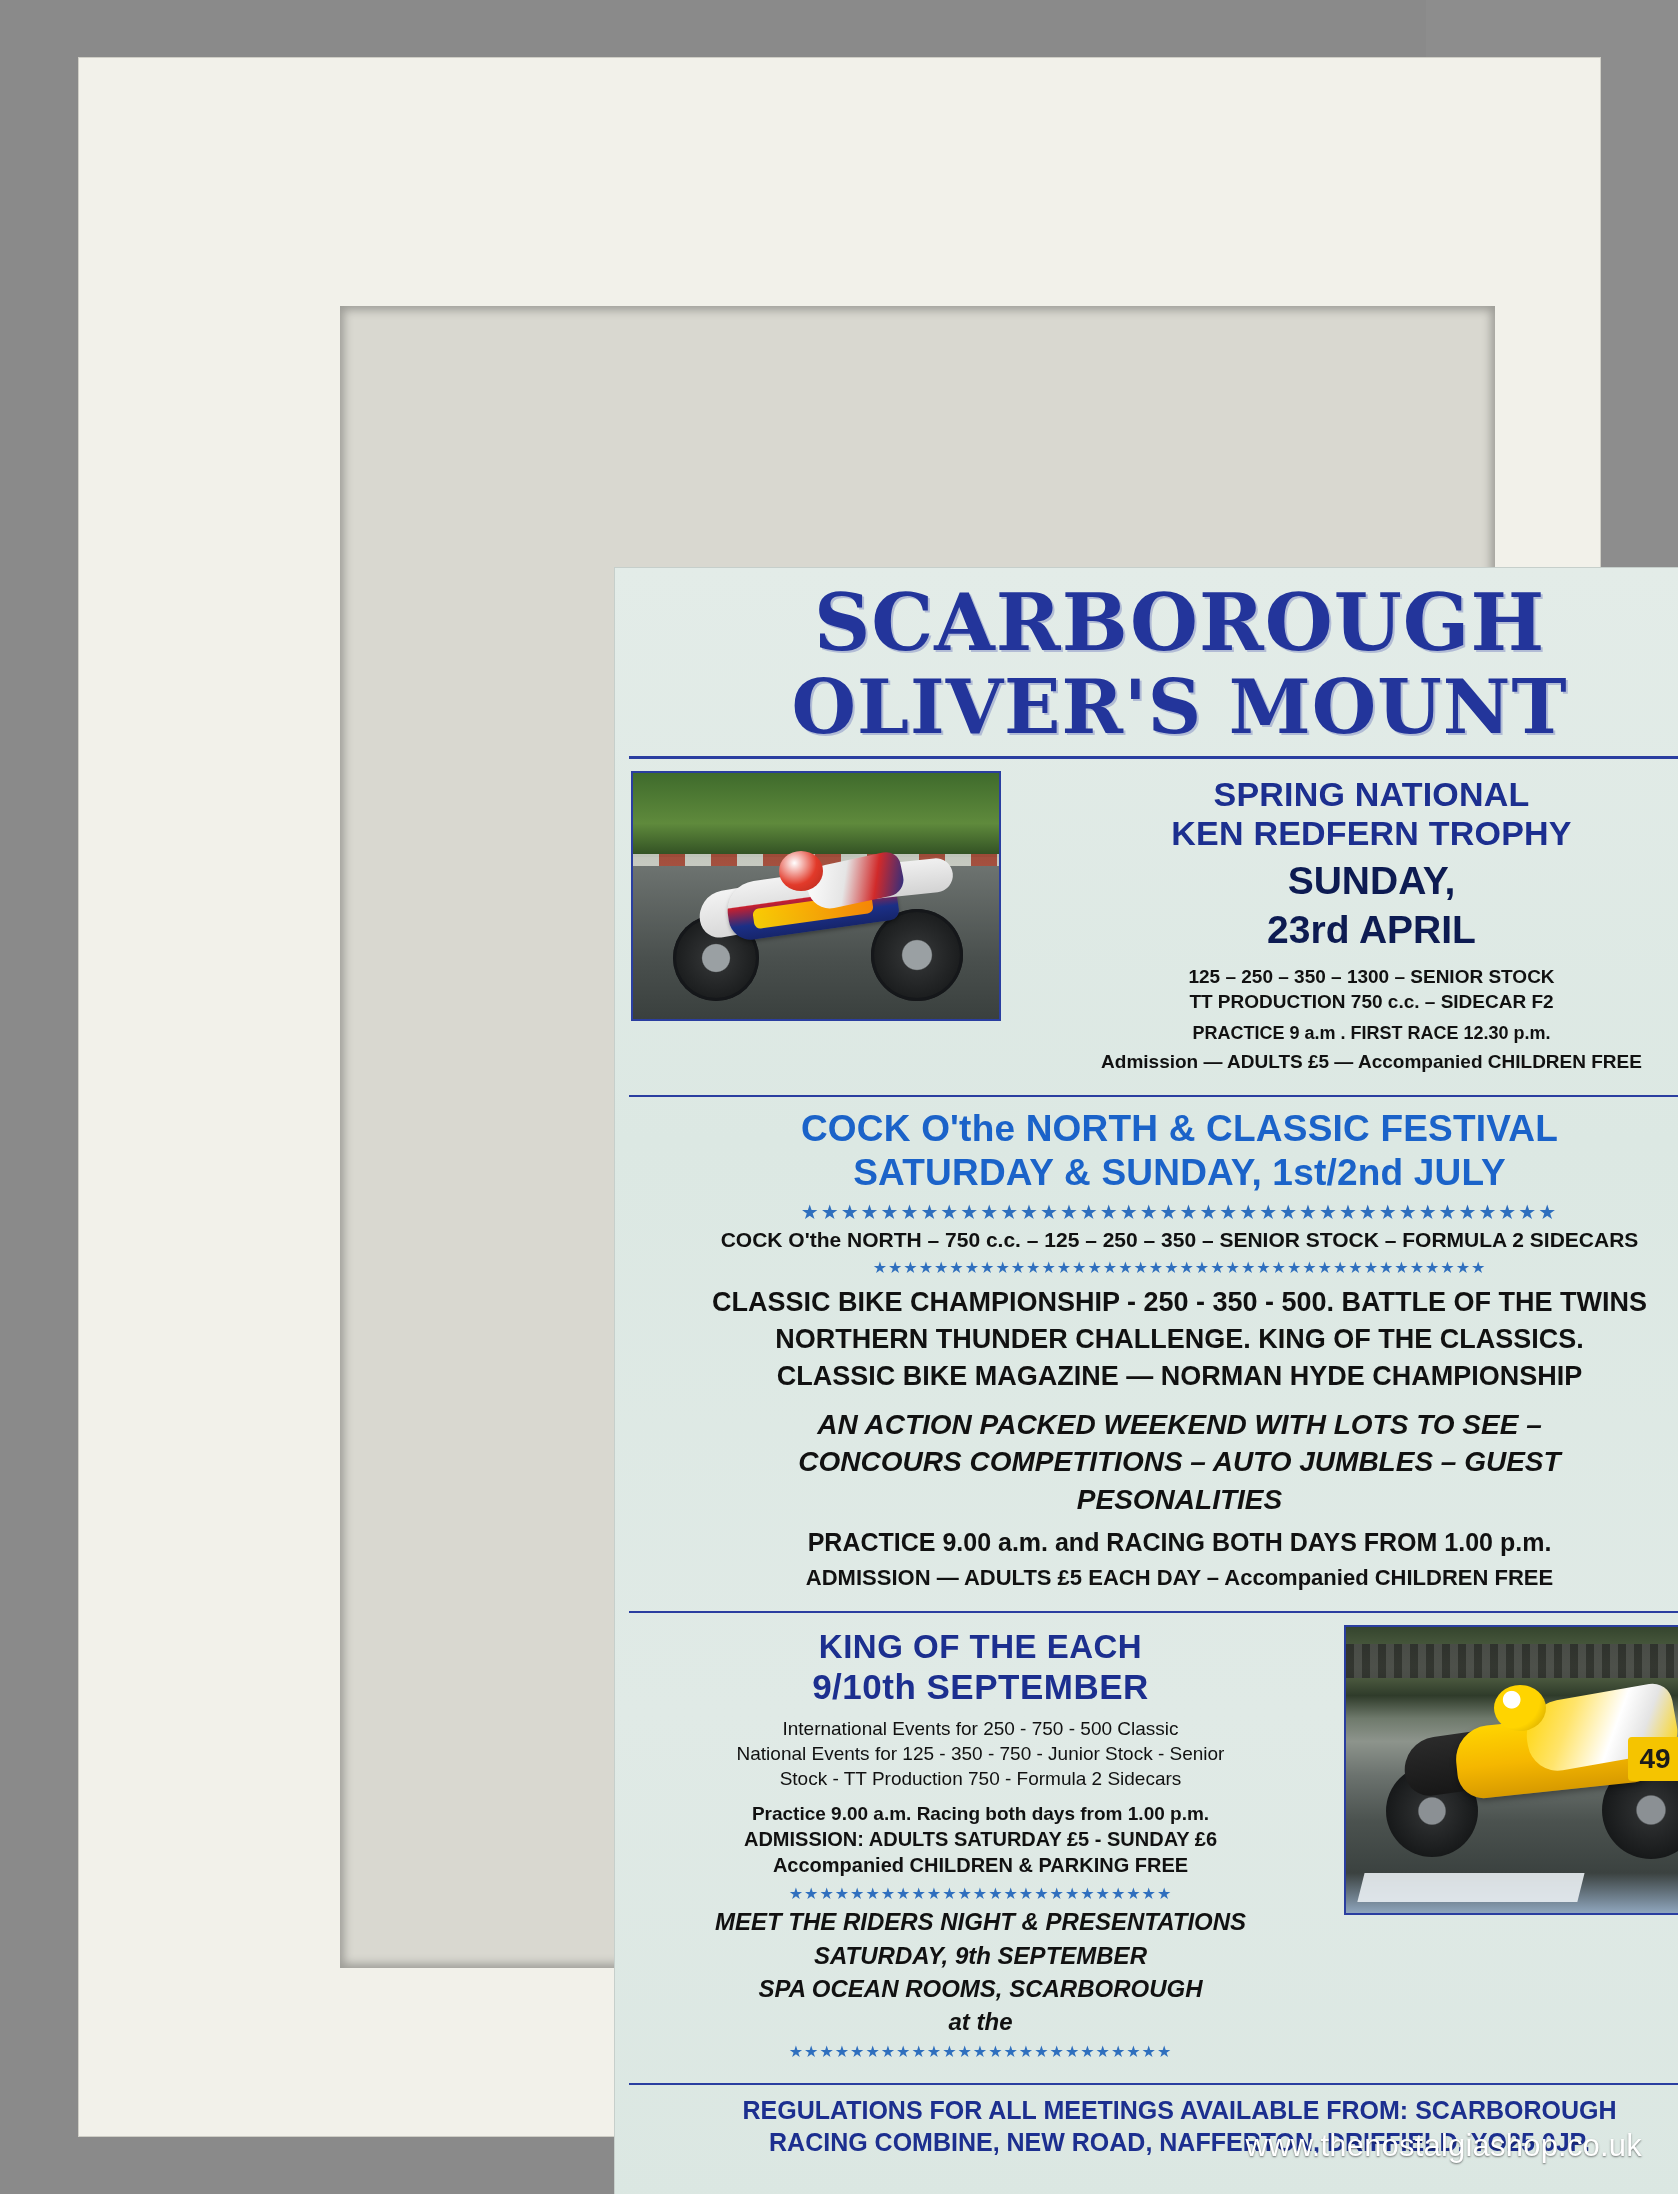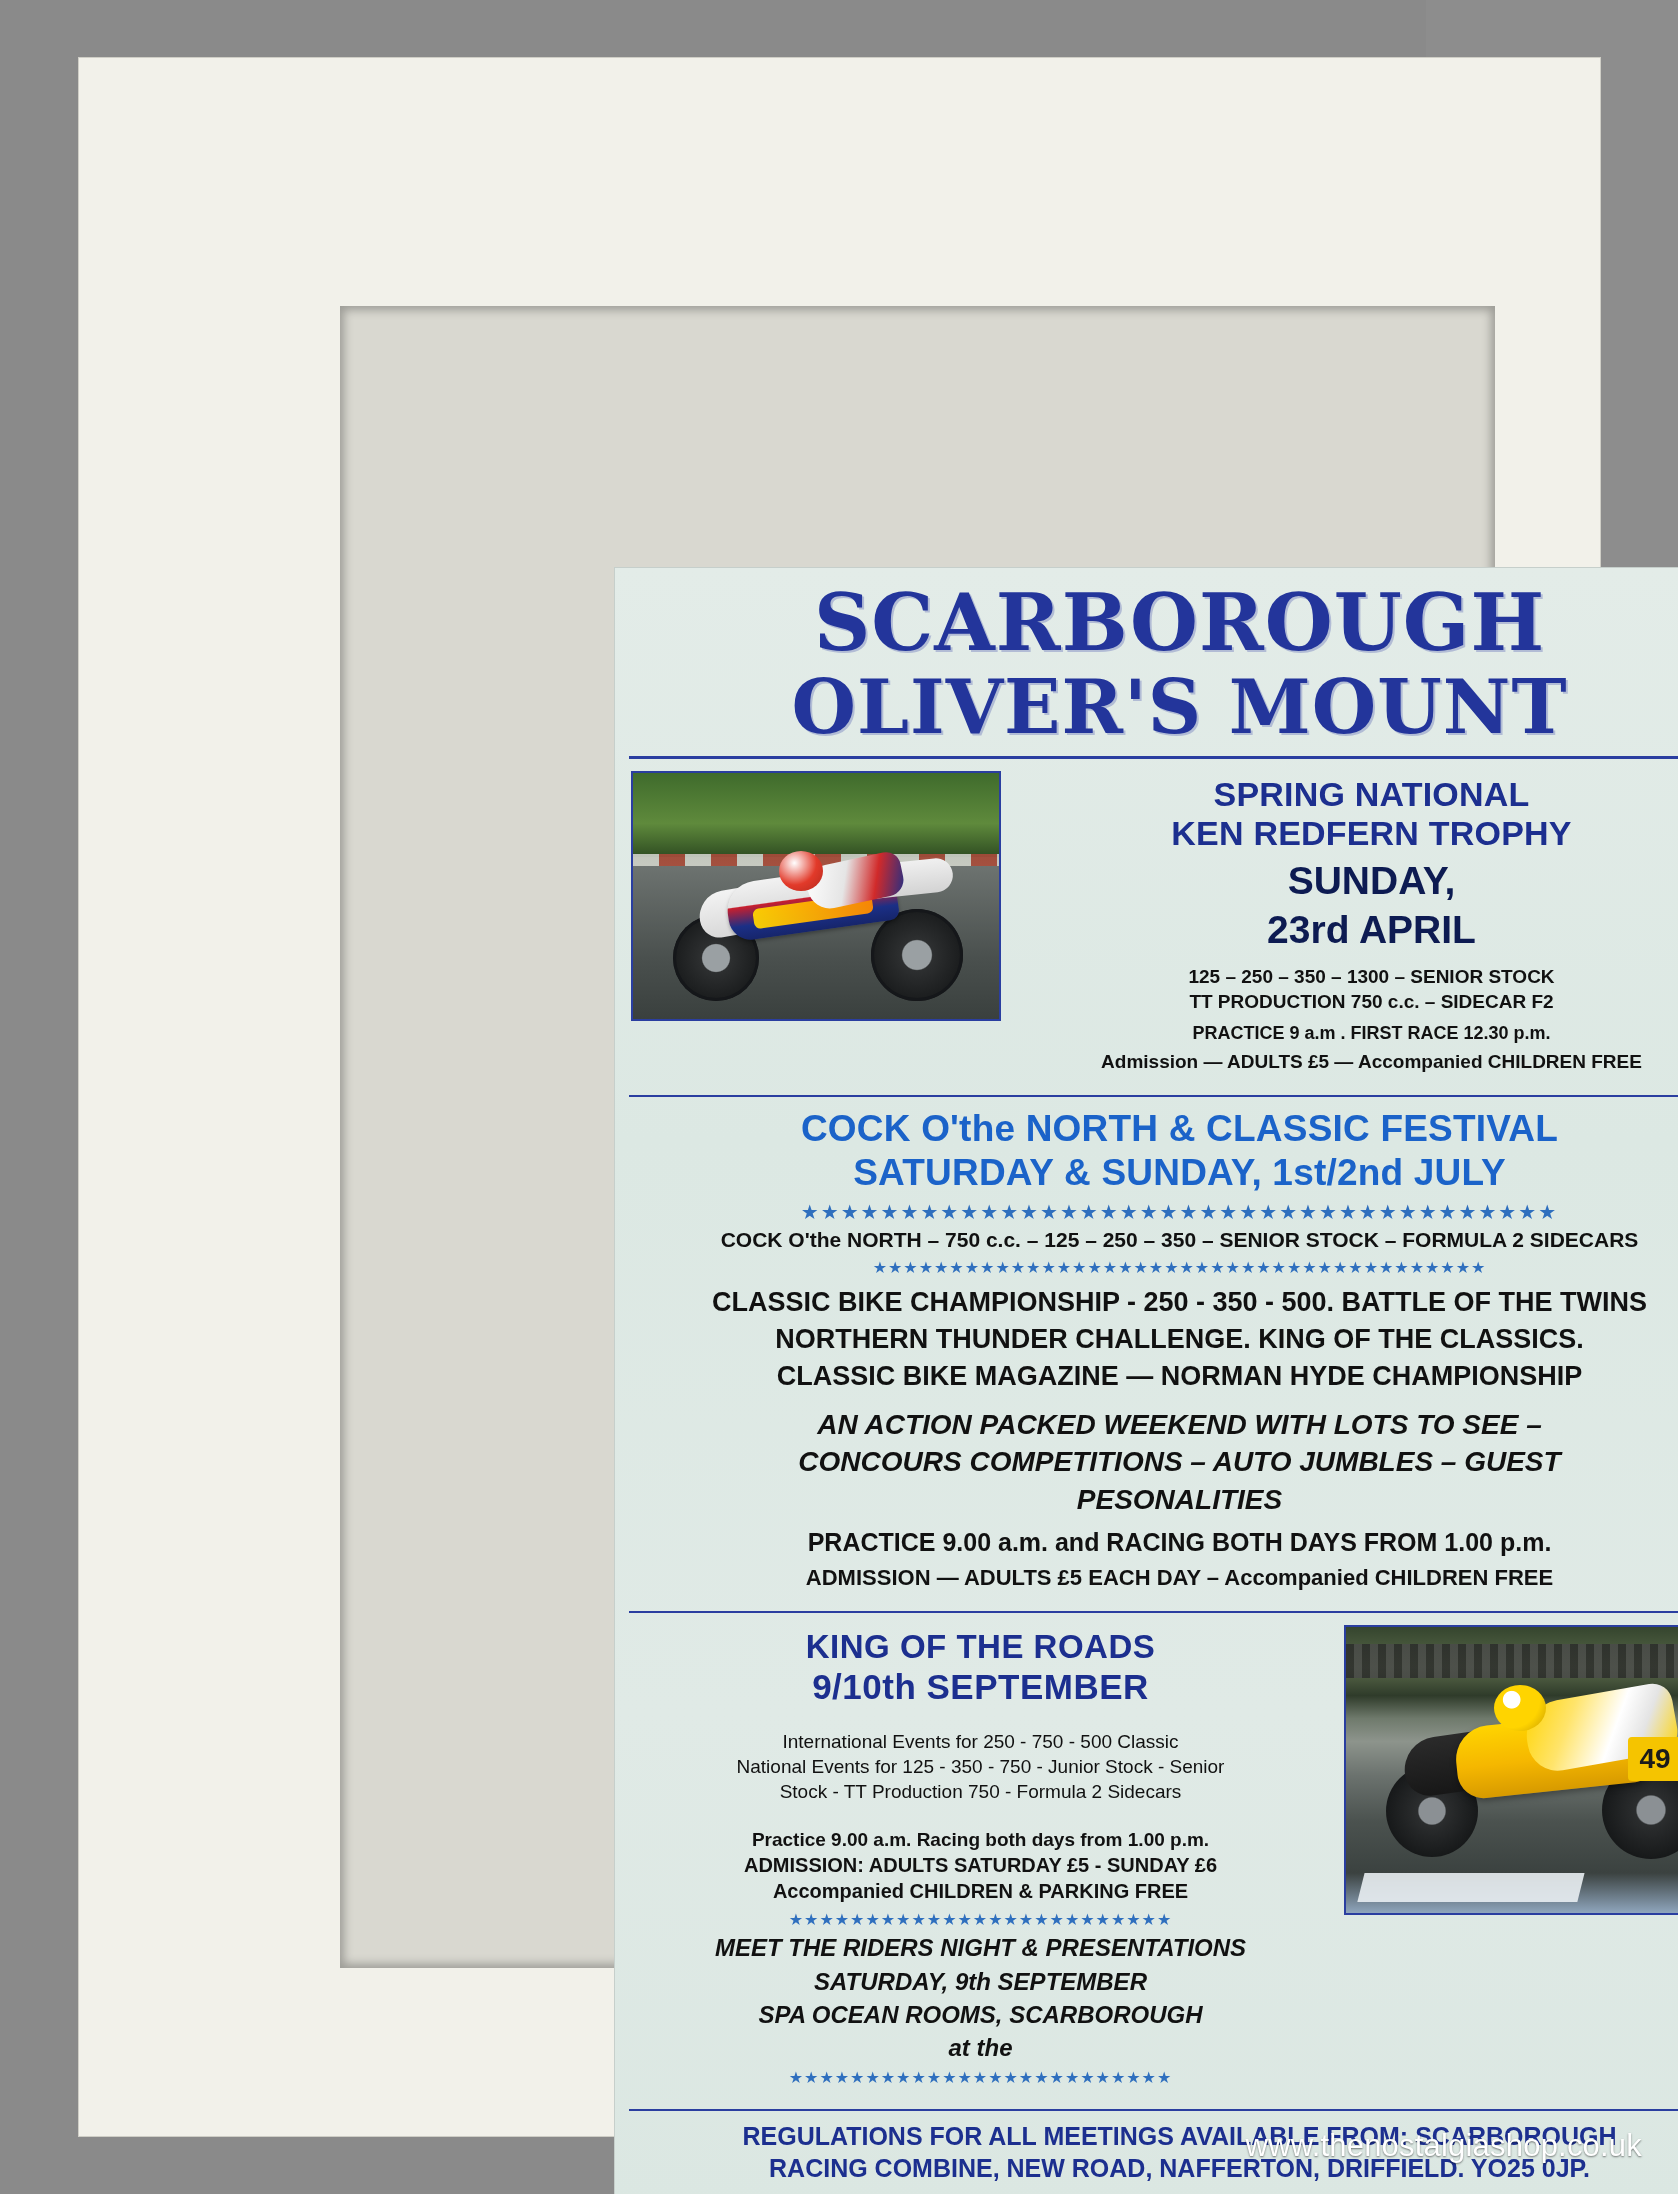--- a/index.html
+++ b/index.html
@@ -139,21 +139,21 @@
   .s2-italic { font-style: italic; font-weight:bold; font-size:28px; color:#111; line-height:1.28; margin-top:12px; }
   .s2-prac { font-weight:bold; font-size:25px; color:#111; margin-top:10px;}
   .s2-adm { font-weight:bold; font-size:22px; color:#111; margin-top:8px;}
 
   
   .sec3 { display:flex; padding: 12px 16px 6px 16px; gap: 14px; }
   .sec3-text { flex:1; text-align:center; }
   .s3-h1 { color:#1c2f8f; font-weight:bold; font-size:44px; line-height:1.0; letter-spacing:.5px;}
   .s3-h2 { color:#1c2f8f; font-weight:bold; font-size:33px; line-height:1.1; margin-top:4px; letter-spacing:.5px;}
   .s3-h3 { color:#1c2f8f; font-weight:bold; font-size:35px; line-height:1.05; margin-top:4px; letter-spacing:.5px;}
-  .s3-p { font-size:19px; color:#111; margin-top:23px; line-height:1.32;}
+  .s3-p { font-size:19px; color:#111; margin-top:10px; line-height:1.32;}
   .s3-p.b { font-weight:bold; }
   .s3-adm { font-size:20px; font-weight:bold; color:#111; margin-top:0; line-height:1.3;}
   .s3-meet { font-weight:bold; font-size:24px; color:#111; margin-top:4px; line-height:1.22;font-style:italic;}
 
   
   .footer {
     text-align:center;
     color:#1c2f8f;
     font-weight:bold;
     font-size:25px;
@@ -230,21 +230,21 @@
           <div class="s2-italic">AN ACTION PACKED WEEKEND WITH LOTS TO SEE –</div>
           <div class="s2-italic" style="margin-top:2px">CONCOURS COMPETITIONS – AUTO JUMBLES – GUEST</div>
           <div class="s2-italic" style="margin-top:2px">PESONALITIES</div>
           <div class="s2-prac">PRACTICE 9.00 a.m. and RACING BOTH DAYS FROM 1.00 p.m.</div>
           <div class="s2-adm">ADMISSION — ADULTS £5 EACH DAY – Accompanied CHILDREN FREE</div>
         </div>
         <hr class="rule thin">
 
         <div class="sec3">
           <div class="sec3-text">
-            <div class="s3-h2">KING OF THE ROADS</div>
+            <div class="s3-h2">KING OF THE EACH</div>
             <div class="s3-h3">9/10th SEPTEMBER</div>
             <div class="s3-p">International Events for 250 - 750 - 500 Classic</div>
             <div class="s3-p" style="margin-top:0">National Events for 125 - 350 - 750 - Junior Stock - Senior</div>
             <div class="s3-p" style="margin-top:0">Stock - TT Production 750 - Formula 2 Sidecars</div>
             <div class="s3-p b">Practice 9.00 a.m. Racing both days from 1.00 p.m.</div>
             <div class="s3-adm">ADMISSION: ADULTS SATURDAY £5 - SUNDAY £6</div>
             <div class="s3-adm" style="margin-top:0">Accompanied CHILDREN &amp; PARKING FREE</div>
             <div class="stars sm">★★★★★★★★★★★★★★★★★★★★★★★★★</div>
             <div class="s3-meet">MEET THE RIDERS NIGHT &amp; PRESENTATIONS</div>
             <div class="s3-meet sm">SATURDAY, 9th SEPTEMBER</div>

